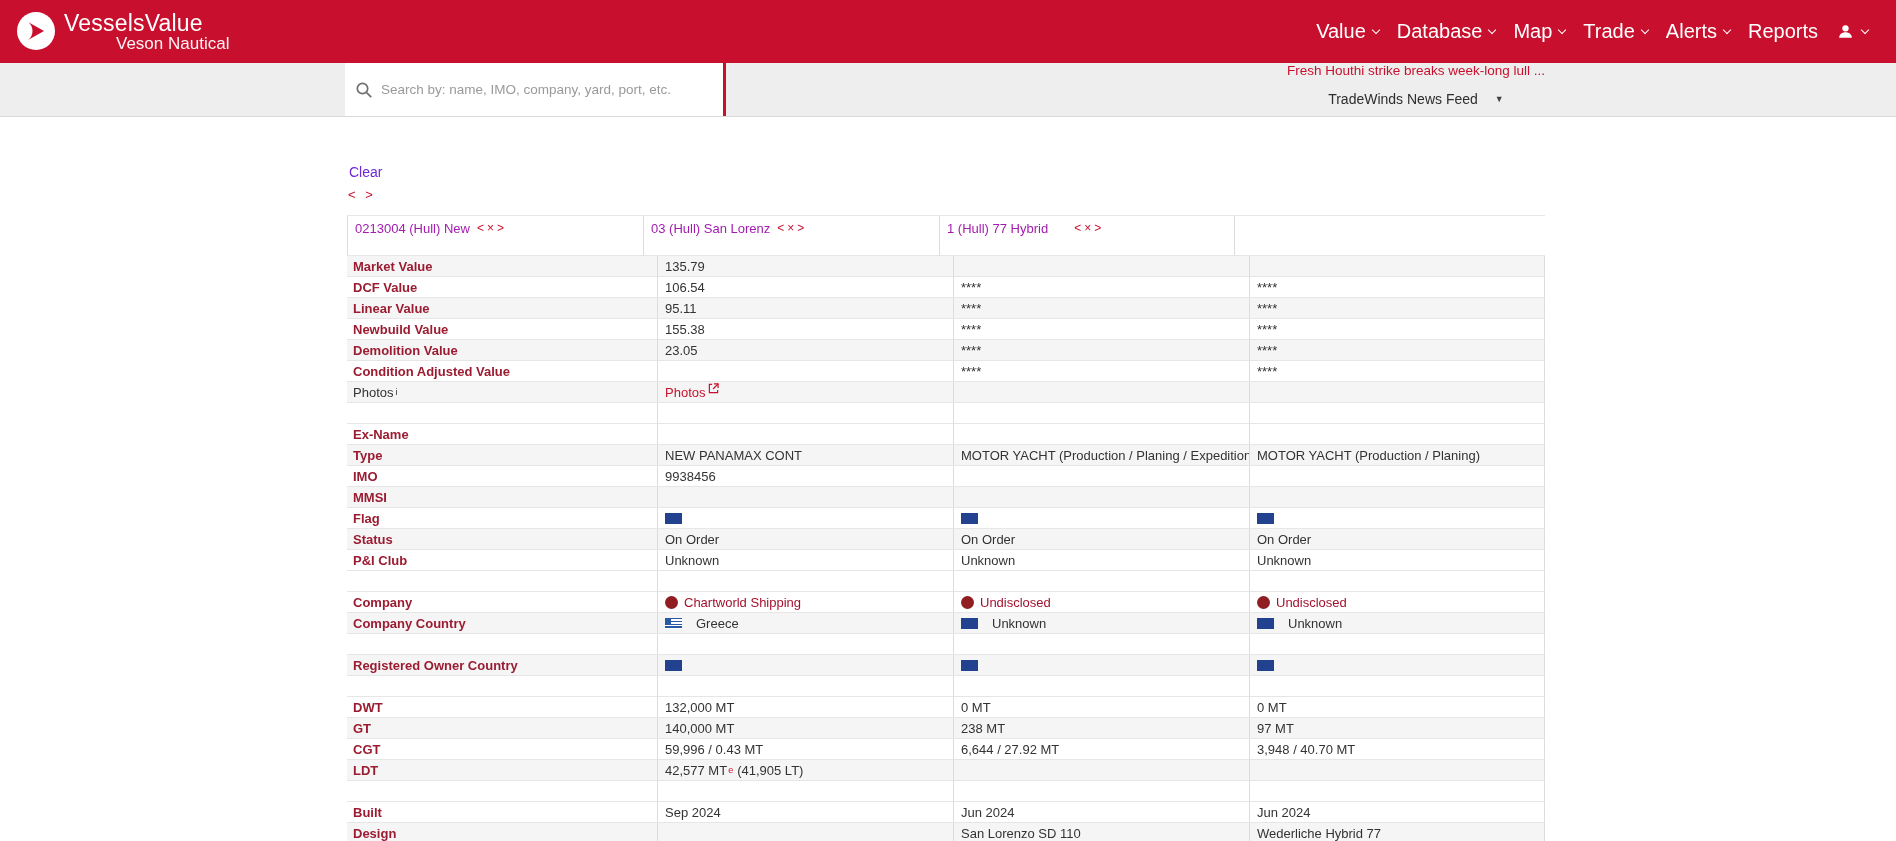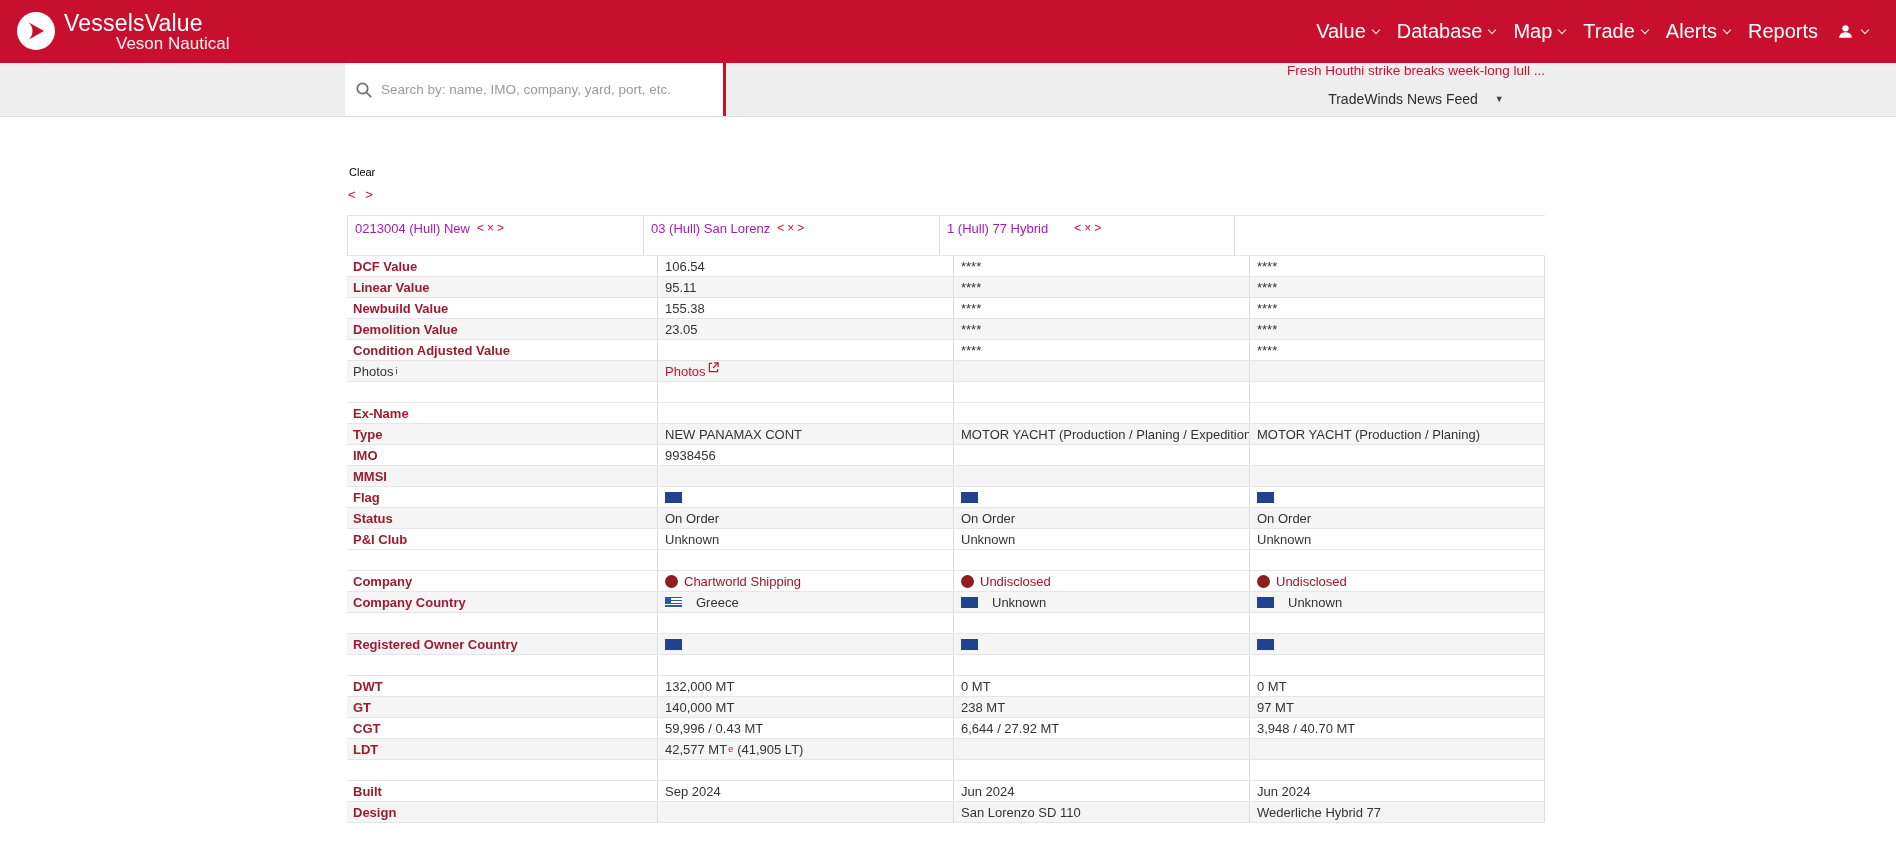--- a/index.html
+++ b/index.html
@@ -29,22 +29,22 @@
                       font-family:"Liberation Sans", sans-serif; background:transparent; }
   .search-box input::placeholder { color:#9a9a9a; }
   .search-ic { margin-right:8px; display:flex; }
   .news { position:absolute; right:351px; top:0; height:100%; display:flex; align-items:center; gap:13px;flex-direction:column; }
   .news-headline { color:#c8102e; font-size:13.5px; text-decoration:none; }
   .news-feed { color:#2d2d2d; font-size:14px; display:flex; align-items:center; gap:17px;
                cursor:pointer; background:none; border:none; font-family:inherit; }
   .news-caret { font-size:9px; color:#444; }
 
   
-  .clear-link { display:block; margin:47px 0 0 349px; width:60px; color:#000000;
-                font-size:11px; text-decoration:none; line-height:16px; }
+  .clear-link { display:block; margin:47px 0 0 349px; width:60px; color:#6d28d9;
+                font-size:14px; text-decoration:none; line-height:16px; }
   .pager { margin:7px 0 0 348px; line-height:16px; font-size:13px; }
   .pager a { color:#c8102e; text-decoration:none; margin-right:6px; }
 
   
   .vvtable { margin:12px 0 0 347px; width:1198px; font-size:13px; color:#333; }
   .trow { display:flex; height:21px; border-bottom:1px solid #e6e6e6; }
   .trow.shaded { background:#f5f5f6; }
   .cell { display:flex; align-items:center; height:100%; white-space:nowrap; overflow:hidden; }
   .label-cell { width:310px; padding-left:6px; color:#9b1c31; font-weight:700; flex:none; }
   .label-cell.plain { color:#333; font-weight:400; }
@@ -166,20 +166,26 @@
         </div>
         <div class="cell val-cell">
           <a class="vessel-link" href="#">1 (Hull) 77 Hybrid</a>
           <span class="ctrls wide">
             <a class="ctrl" href="#">&lt;</a>
             <a class="ctrl" href="#">×</a>
             <a class="ctrl" href="#">&gt;</a>
           </span>
         </div>
       </div>
+      <div class="trow shaded">
+        <div class="cell label-cell">Market Value</div>
+        <div class="cell val-cell">135.79</div>
+        <div class="cell val-cell"></div>
+        <div class="cell val-cell"></div>
+      </div>
       <div class="trow">
         <div class="cell label-cell">DCF Value</div>
         <div class="cell val-cell">106.54</div>
         <div class="cell val-cell">****</div>
         <div class="cell val-cell">****</div>
       </div>
       <div class="trow shaded">
         <div class="cell label-cell">Linear Value</div>
         <div class="cell val-cell">95.11</div>
         <div class="cell val-cell">****</div>

